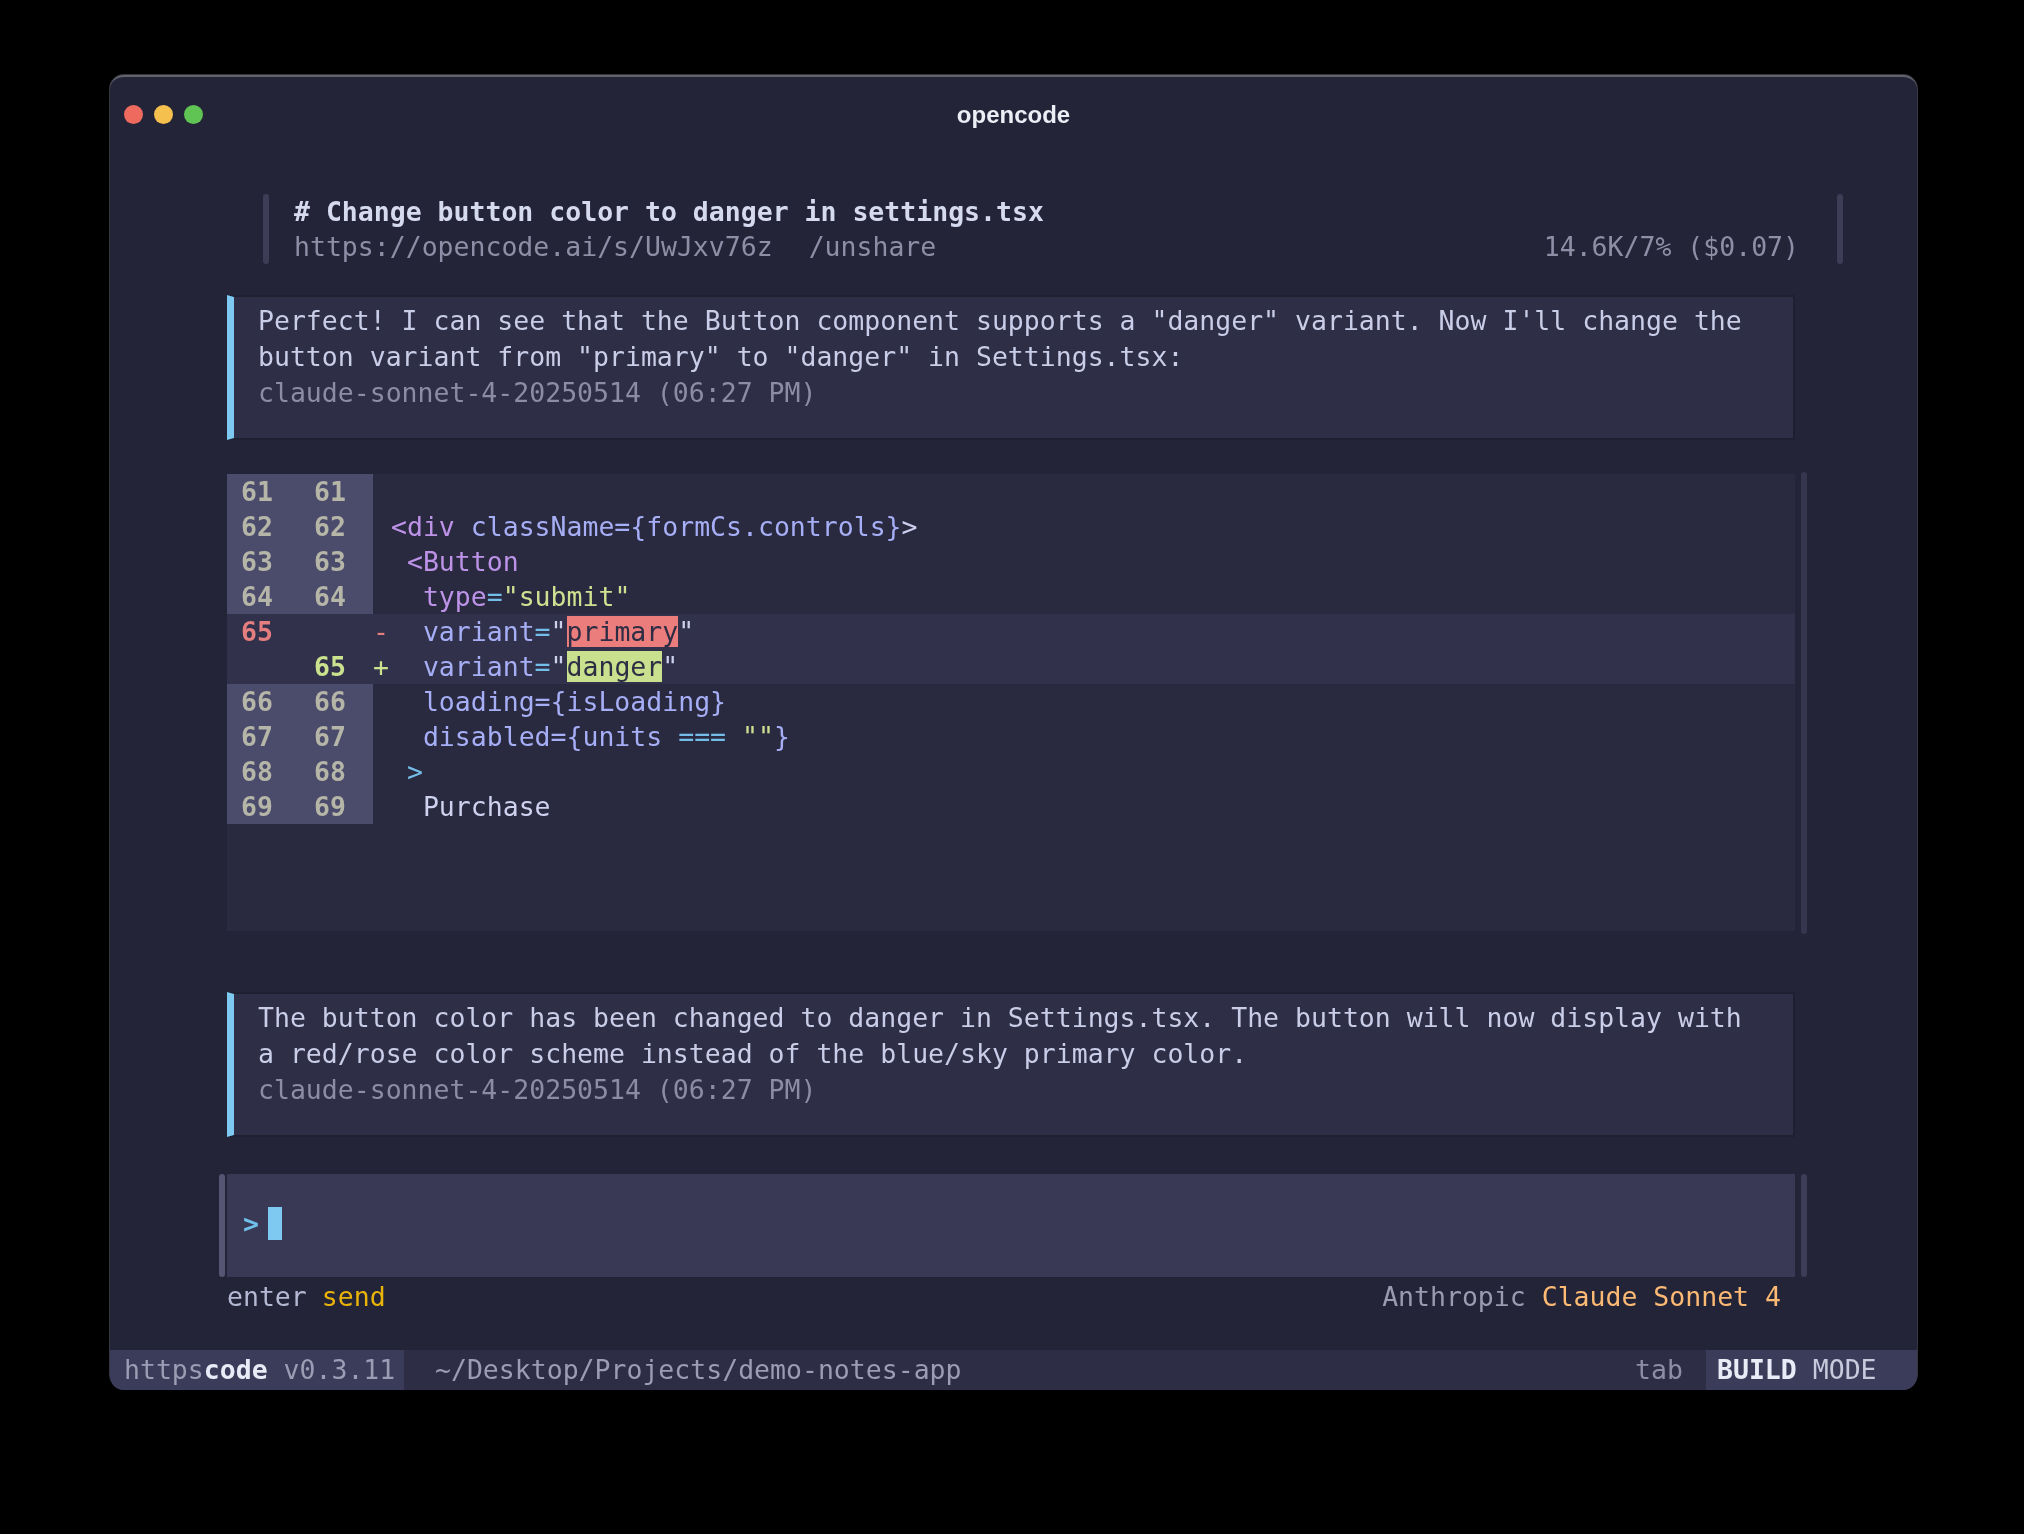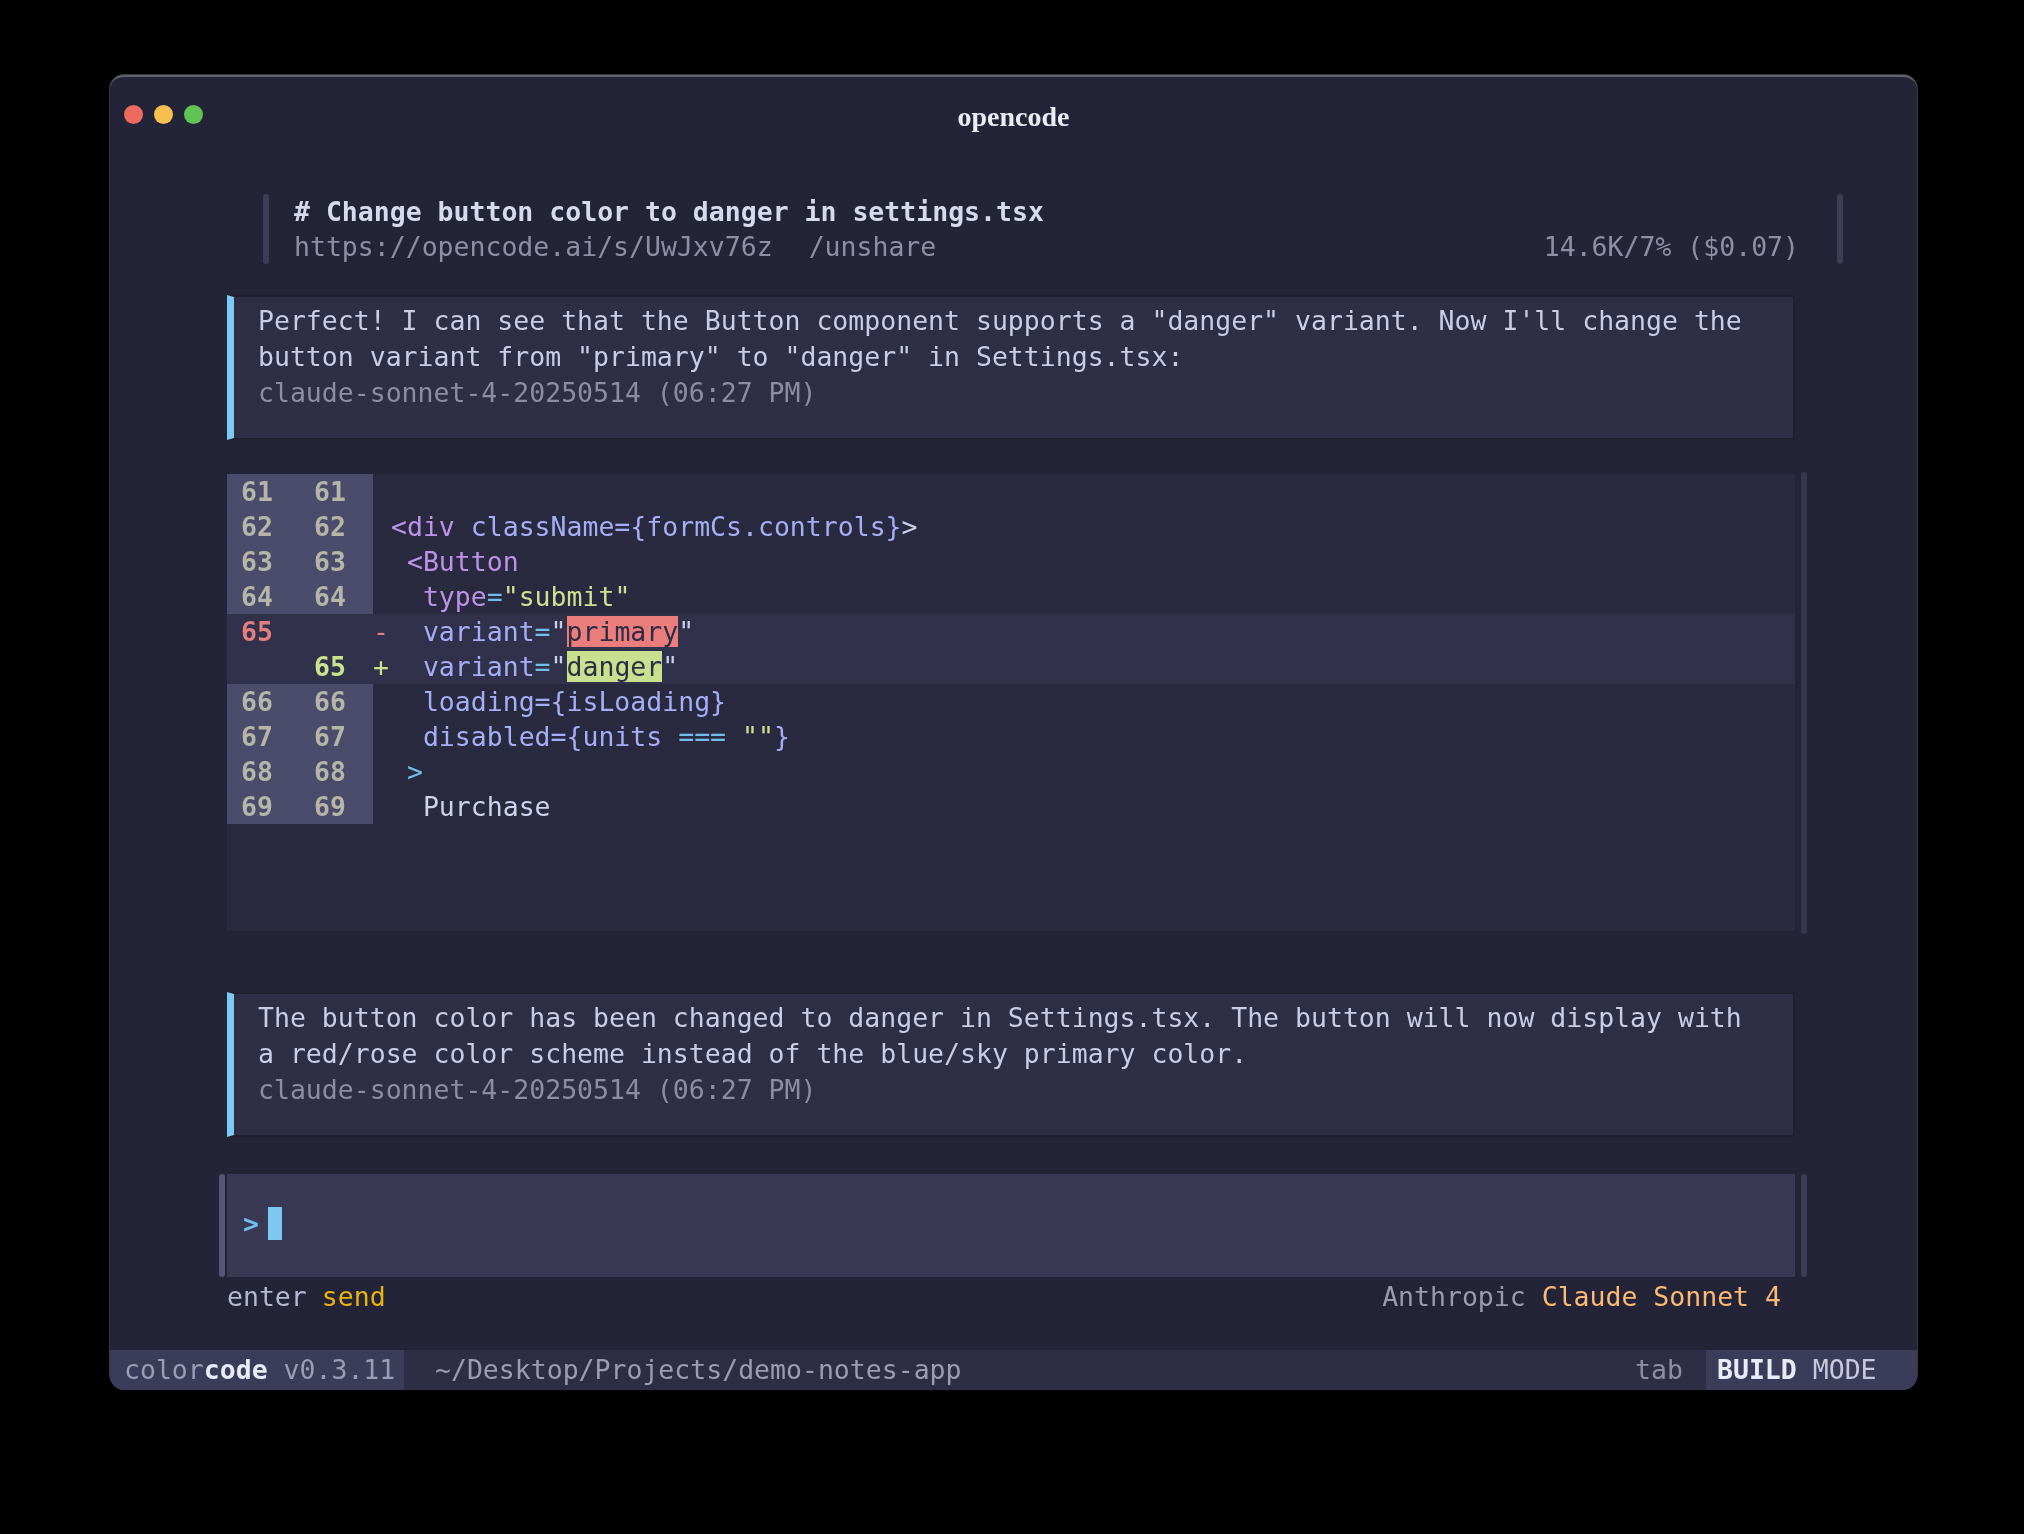--- a/index.html
+++ b/index.html
@@ -10,21 +10,21 @@
     background:var(--bg-window,#242438);border-radius:14px;
     border-top:2px solid #62626c;box-shadow:0 0 0 1px #36363f;
   }
   
   .tl{position:absolute;top:28px;width:19px;height:19px;border-radius:50%;}
   .tl.red{left:14px;background:var(--traffic-red,#ee6a5f);}
   .tl.yellow{left:44px;background:var(--traffic-yellow,#f5c04e);}
   .tl.green{left:74px;background:var(--traffic-green,#5fc454);}
   .win-title{
     position:absolute;top:24px;left:0;right:0;text-align:center;
-    font-family:Liberation Serif, serif;font-weight:bold;font-size:28px;color:#eceef6;
+    font-family:Liberation Sans, sans-serif;font-weight:bold;font-size:24px;color:#eceef6;
   }
   
   .header{position:absolute;left:117px;top:117px;width:1580px;height:70px;margin-left:36px;}
   .vline{position:absolute;width:6px;background:#3d3d58;border-radius:3px;}
   .header .vline.l{left:0;top:0;height:70px;}
   .header .vline.r{left:1574px;top:0;height:70px;}
   .hdr-title{position:absolute;left:31px;top:0;line-height:35px;font-weight:bold;color:#d6daef;white-space:pre;}
   .hdr-url{position:absolute;left:31px;top:35px;line-height:35px;color:#8e8ea6;white-space:pre;}
   .hdr-unshare{margin-left:36px;color:#8e8ea6;}
   .hdr-tokens{position:absolute;right:44px;top:35px;line-height:35px;color:#8e8ea6;}
@@ -187,21 +187,21 @@
   </div>
   <div class="input-rline"></div>
 
   <div class="hints">
     <span class="hint-key">enter</span><span class="hint-act">send</span>
     <span class="model"><span class="prov">Anthropic </span><span class="name">Claude Sonnet 4</span></span>
   </div>
 
   <div class="statusbar">
     <div class="sb-badge-app">
-      <span class="sb-dim">color</span><span class="sb-bright">code</span><span class="sb-dim"> v0.3.11</span>
+      <span class="sb-dim">https</span><span class="sb-bright">code</span><span class="sb-dim"> v0.3.11</span>
     </div>
     <div class="sb-path">~/Desktop/Projects/demo-notes-app</div>
     <div class="sb-tab">tab</div>
     <div class="sb-badge-mode">
       <span class="sb-bright">BUILD</span><span class="sb-mode-rest"> MODE</span>
     </div>
   </div>
 
 </div>
 

